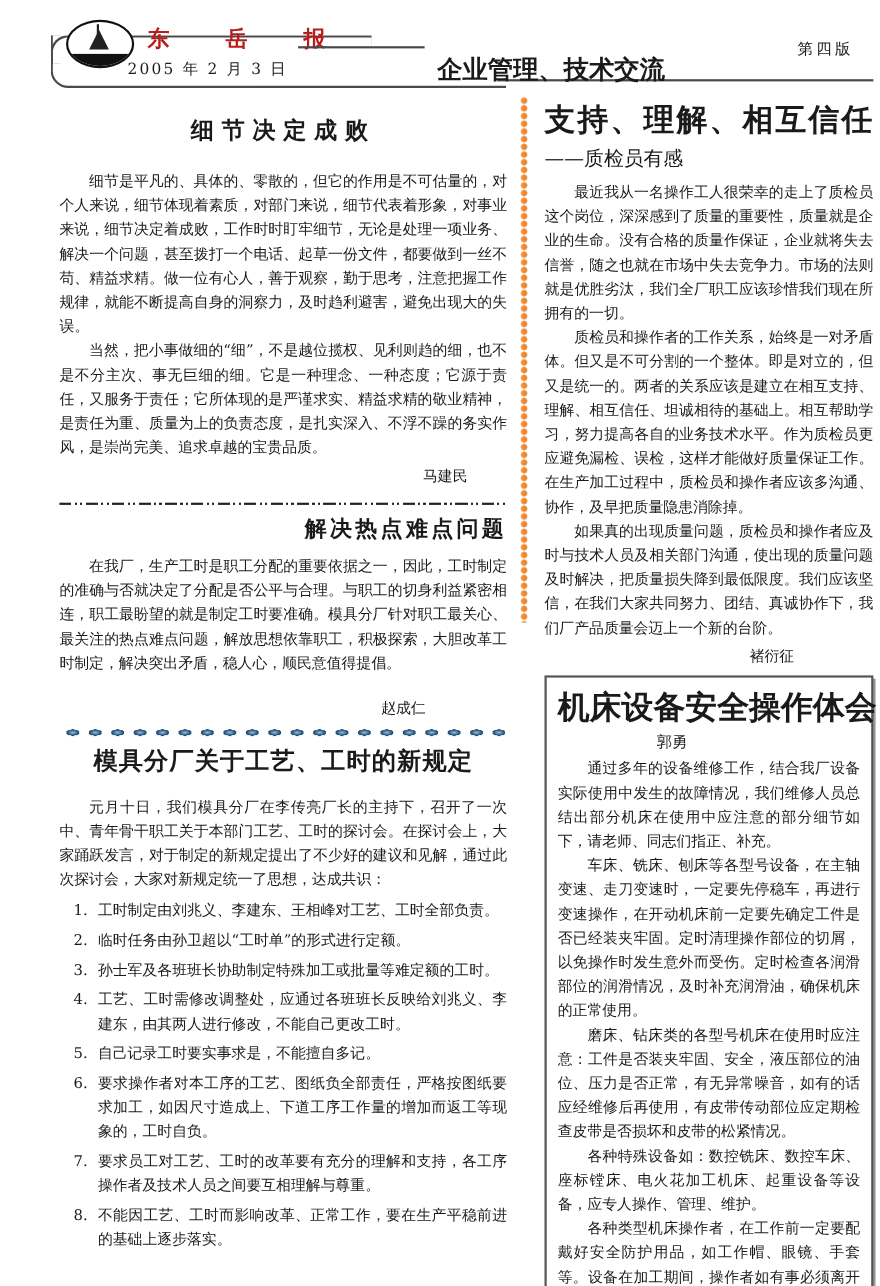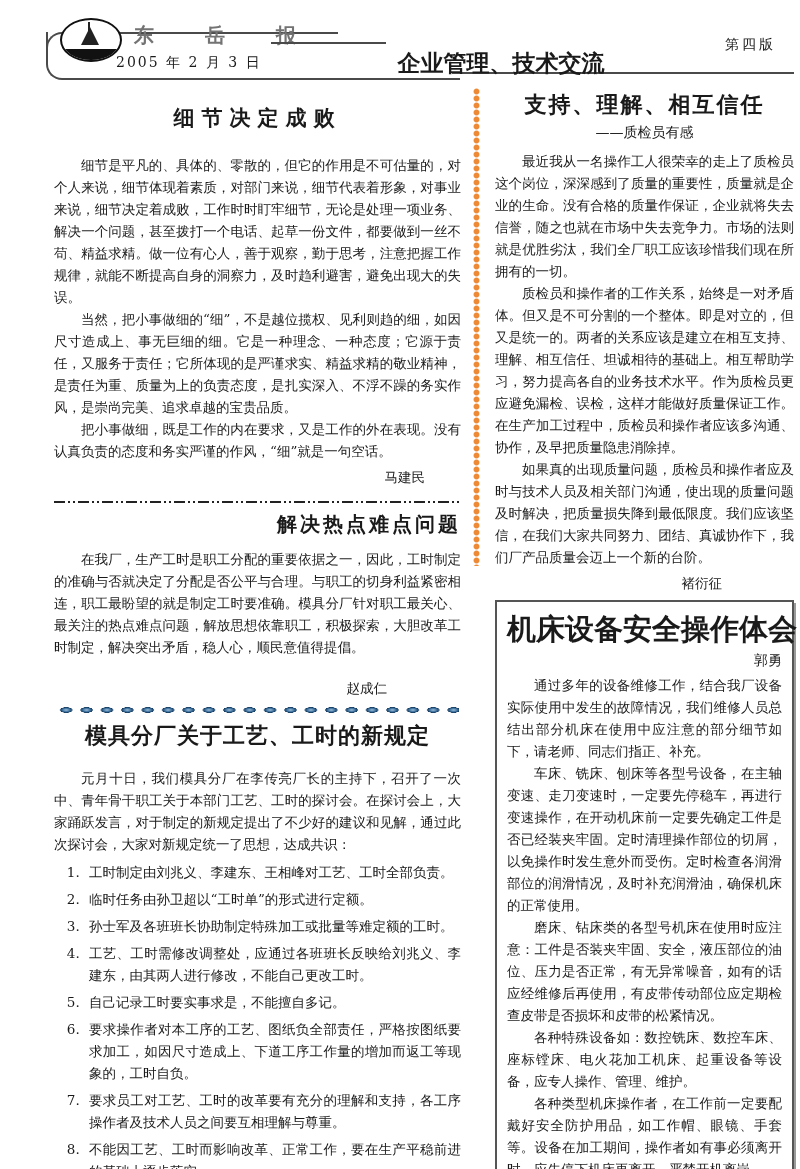--- a/index.html
+++ b/index.html
@@ -50,59 +50,58 @@
   .a2-author{text-align:right;padding-right:74px;margin-top:19px;}
   .oval-divider{height:10px;margin:6px 2px 4px;
     background:radial-gradient(ellipse 46% 44% at 50% 50%, #9dbfd9 0%, #3c6f9c 40%, #143a5e 62%, transparent 66%);
     background-size:20.4px 10px;background-repeat:repeat-x;}
   .a3-title{font-family:"DejaVu Sans","Liberation Sans",sans-serif;font-weight:bold;font-size:22px;
     text-align:center;letter-spacing:1px;margin:6px 0 16px;white-space:nowrap;}
   .rules-list{margin:6px 0 0 30px;padding:0;}
   .rules-list li{font-size:13.5px;line-height:22px;text-align:justify;margin-bottom:5px;padding-left:5px;}
   
   .right-inner{padding-left:4px;}
-  .r1-title{font-family:"DejaVu Sans","Liberation Sans",sans-serif;font-weight:bold;font-size:22px;
+  .r1-title{font-family:"DejaVu Sans","Liberation Sans",sans-serif;font-weight:bold;font-size:28px;
     text-align:center;letter-spacing:2px;margin:2px 0 4px;white-space:nowrap;}
-  .r1-subtitle{text-align:center;font-size:14px;margin:0 0 8px;}
+  .r1-subtitle{text-align:left;font-size:18px;margin:0 0 8px;}
   .r1-author{text-align:right;padding-right:72px;}
   .box{border:2px solid #555;box-shadow:2px 3px 0 #9a9a9a;padding:4px 10px 12px;margin-top:6px;}
   .box-title{font-family:"DejaVu Sans","Liberation Sans",sans-serif;font-weight:bold;font-size:29px;
     text-align:right;margin:4px 0 2px;white-space:nowrap;}
-  .box-author{text-align:right;text-indent:90px;font-size:14px;margin:0 0 4px;font-family:Liberation Mono, monospace;}
+  .box-author{text-align:left;text-indent:90px;font-size:14px;margin:0 0 4px;font-family:Liberation Mono, monospace;}
 </style>
 </head>
 <body>
 
 <div class="page">
 
   <header class="header">
     <div class="corner-top"></div>
     <div class="corner-bottom"></div>
     <div class="header-right-rule"></div>
     <div class="logo">
       <span class="mast"></span>
       <span class="peak"></span>
       <span class="banner"></span>
     </div>
-    <div class="masthead" style="color:#737373;">东 岳 报</div>
+    <div class="masthead" style="color:#b91c1c;">东 岳 报</div>
     <div class="masthead-rule"></div>
     <div class="date">2005 年 2 月 3 日</div>
     <div class="section-title">企业管理、技术交流</div>
     <div class="edition">第四版</div>
   </header>
 
   <main class="columns">
 
     <section class="left-col">
 
       <article>
         <h1 class="a1-title">细节决定成败</h1>
         <p class="body">细节是平凡的、具体的、零散的，但它的作用是不可估量的，对个人来说，细节体现着素质，对部门来说，细节代表着形象，对事业来说，细节决定着成败，工作时时盯牢细节，无论是处理一项业务、解决一个问题，甚至拨打一个电话、起草一份文件，都要做到一丝不苟、精益求精。做一位有心人，善于观察，勤于思考，注意把握工作规律，就能不断提高自身的洞察力，及时趋利避害，避免出现大的失误。</p>
-        <p class="body">当然，把小事做细的“细”，不是越位揽权、见利则趋的细，如因尺寸造成上、事无巨细的细。它是一种理念、一种态度；它源于责任，又服务于责任；它所体现的是严谨求实、精益求精的敬业精神，是责任为重、质量为上的负责态度，是扎实深入、不浮不躁的务实作风，是崇尚完美、追求卓越的宝贵品质。</p>
-        <p class="body">把小事做细，既是工作的内在要求，又是工作的外在表现。没有认真负责的态度和务实严谨的作风，“细”就是一句空话。</p>
+        <p class="body">当然，把小事做细的“细”，不是越位揽权、见利则趋的细，也不是不分主次、事无巨细的细。它是一种理念、一种态度；它源于责任，又服务于责任；它所体现的是严谨求实、精益求精的敬业精神，是责任为重、质量为上的负责态度，是扎实深入、不浮不躁的务实作风，是崇尚完美、追求卓越的宝贵品质。</p>
         <div class="byline a1-author">马建民</div>
       </article>
 
       <div class="dashdot"></div>
 
       <article>
         <h2 class="a2-title">解决热点难点问题</h2>
         <p class="body">在我厂，生产工时是职工分配的重要依据之一，因此，工时制定的准确与否就决定了分配是否公平与合理。与职工的切身利益紧密相连，职工最盼望的就是制定工时要准确。模具分厂针对职工最关心、最关注的热点难点问题，解放思想依靠职工，积极探索，大胆改革工时制定，解决突出矛盾，稳人心，顺民意值得提倡。</p>
         <div class="byline a2-author">赵成仁</div>
       </article>

